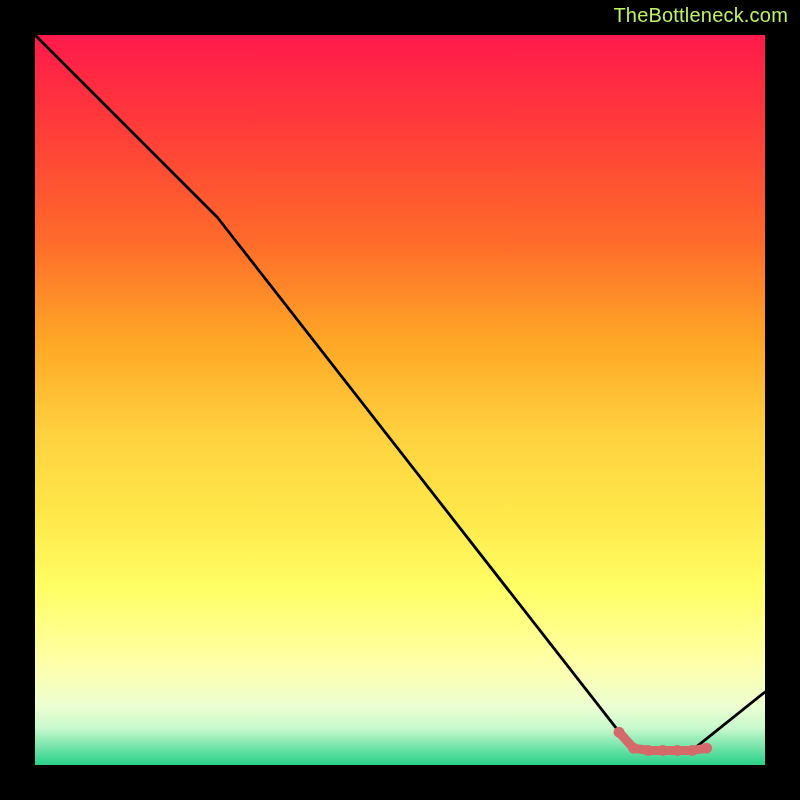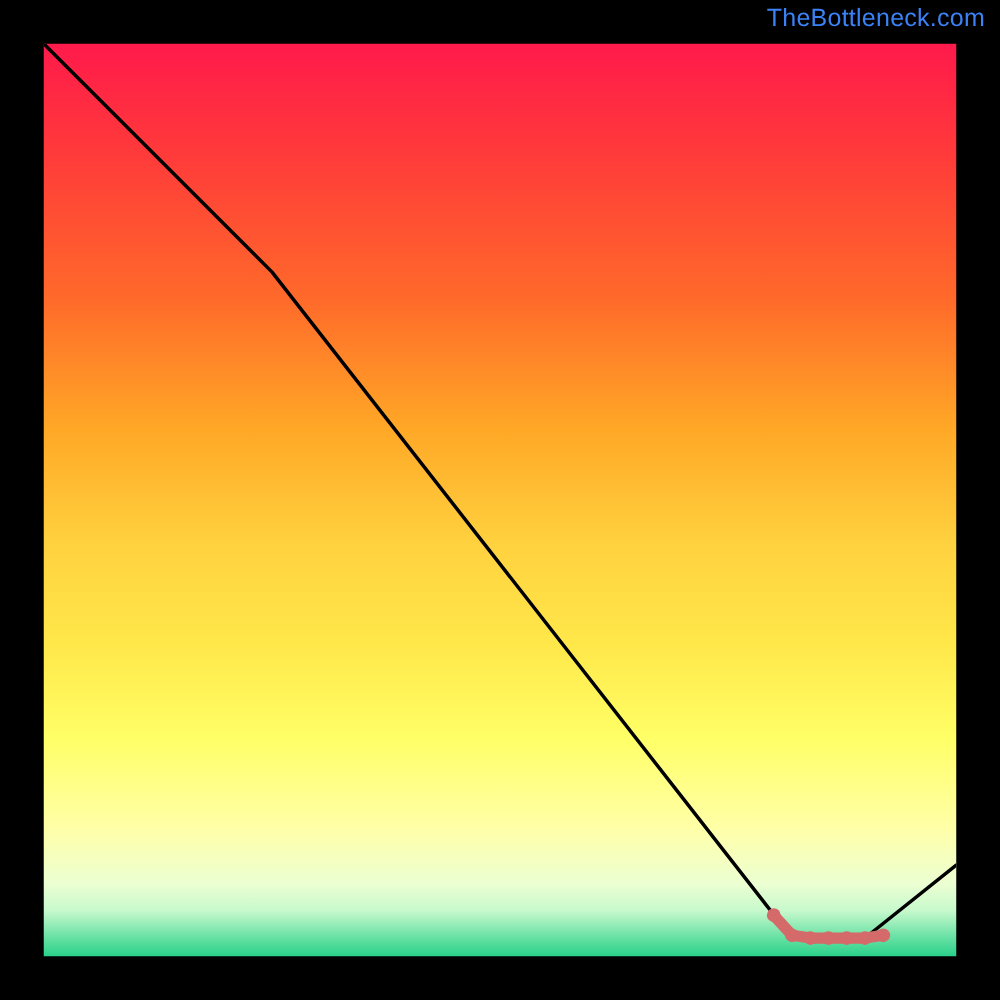--- a/index.html
+++ b/index.html
@@ -14,21 +14,21 @@
   .frame {
     position: relative;
     width: 800px;
     height: 800px;
     background: #000;
   }
   .watermark {
     position: absolute;
     top: 4px;
     right: 12px;
-    color: #3b82f6;
+    color: #bef264;
     font-size: 20px;
     letter-spacing: 0.2px;
     z-index: 10;
   }
   .plot-area {
     position: absolute;
     left: 35px;
     top: 35px;
     width: 730px;
     height: 730px;

